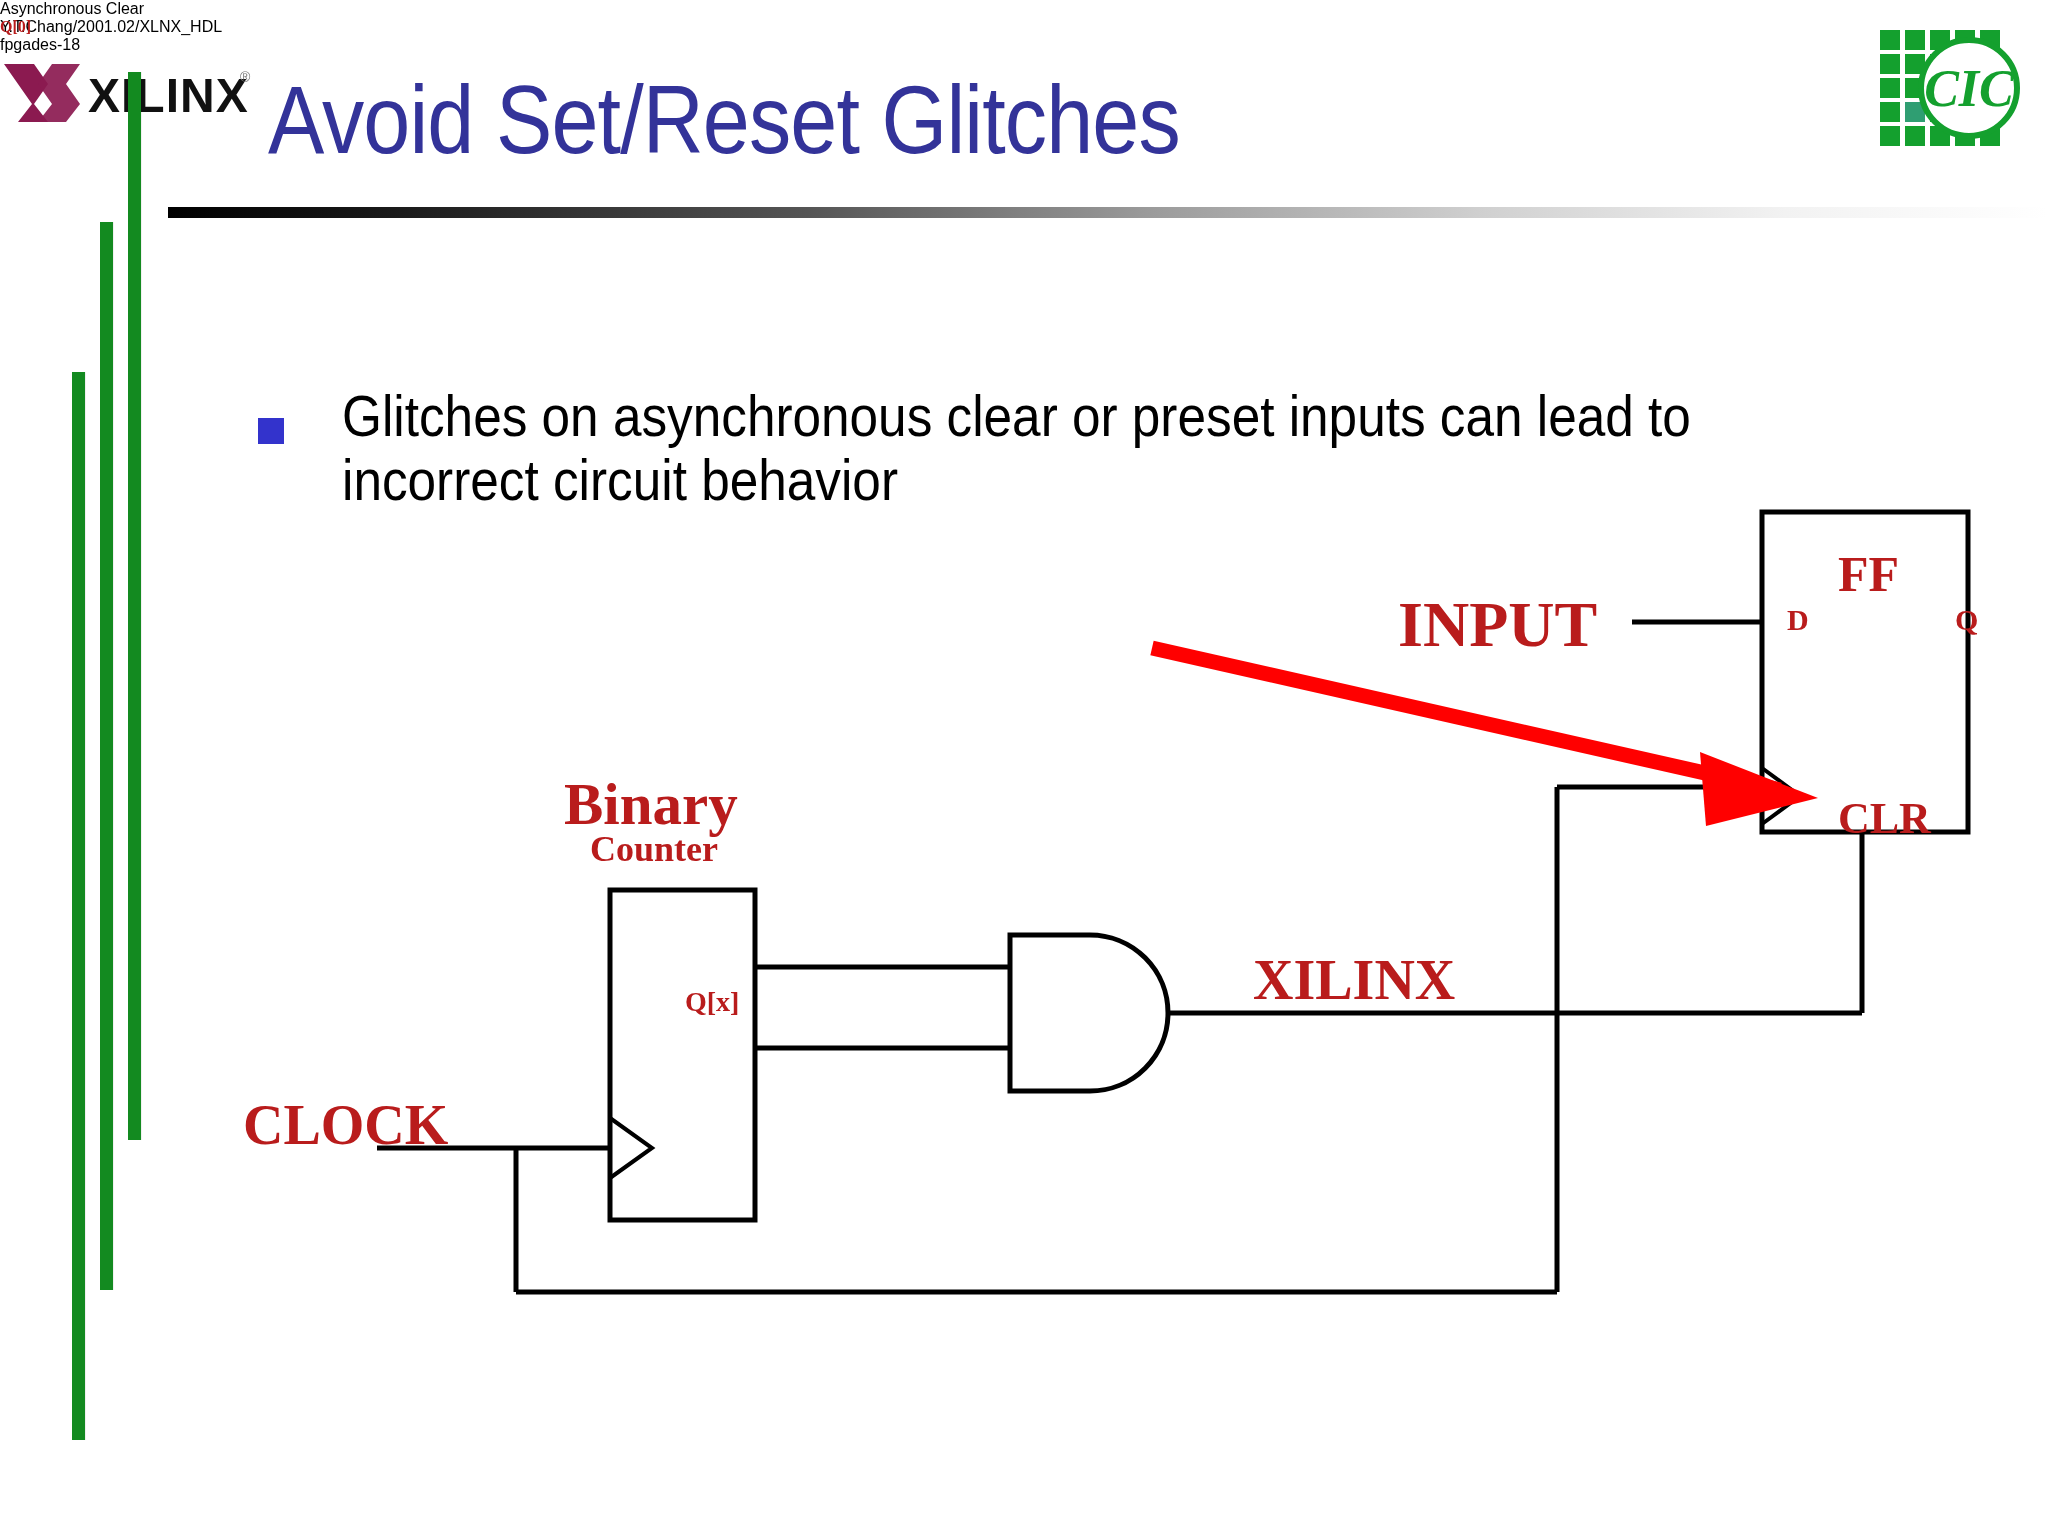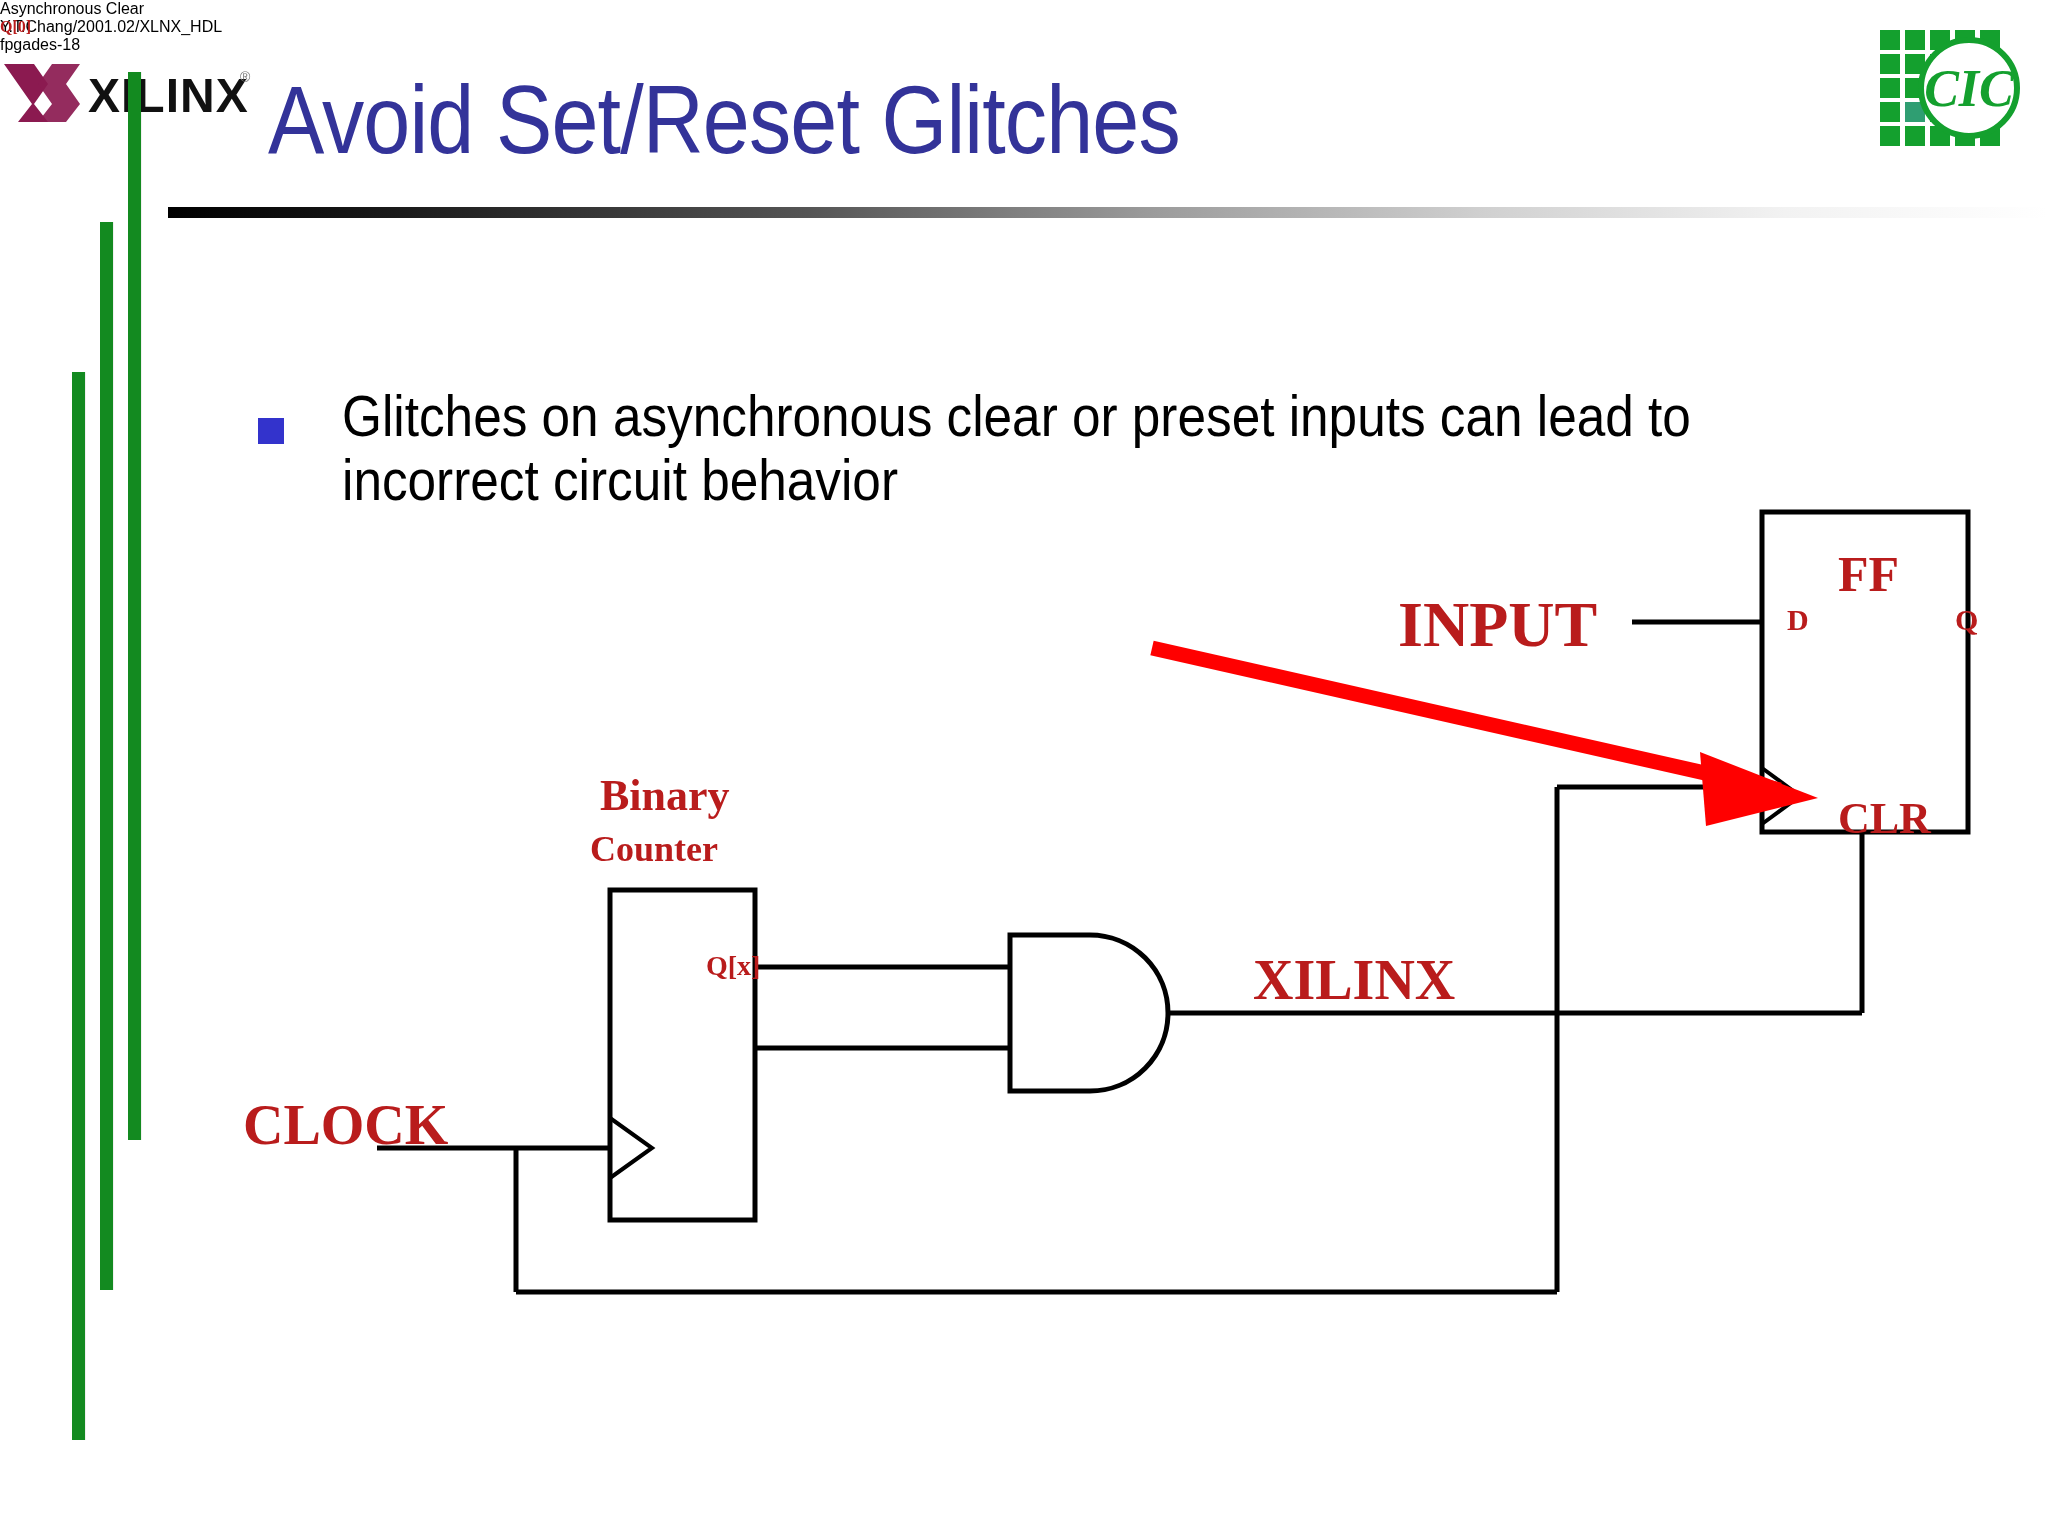--- a/index.html
+++ b/index.html
@@ -105,23 +105,23 @@
     color: #b91c1c;
     white-space: nowrap;
   }
   #label-ff     { left: 1838px; top: 545px; font-size: 50px; }
   #label-d      { left: 1787px; top: 603px; font-size: 30px; }
   #label-q      { left: 1955px; top: 603px; font-size: 30px; }
   #label-clr    { left: 1838px; top: 793px; font-size: 44px; }
   #label-input  { left: 1398px; top: 588px; font-size: 64px; }
   #label-reset  { left: 1253px; top: 948px; font-size: 56px; }
   #label-clock  { left: 243px;  top: 1093px; font-size: 56px; }
-  #label-bc1    { left: 600px;  top: 770px; font-size: 44px; }
+  #label-bc1    { left: 564px;  top: 770px; font-size: 59px; }
   #label-bc2    { left: 590px;  top: 828px; font-size: 36px; }
-  #label-qx     { left: 685px;  top: 950px; font-size: 28px; margin-left: 21px; }</style>
+  #label-qx     { left: 685px;  top: 986px; font-size: 28px; }</style>
 </head>
 <body>
 
 <div id="bar1" class="green-bar"></div>
 <div id="bar2" class="green-bar"></div>
 <div id="bar3" class="green-bar"></div>
 
 <div id="title">Avoid Set/Reset Glitches</div>
 <div id="title-rule"></div>
 

